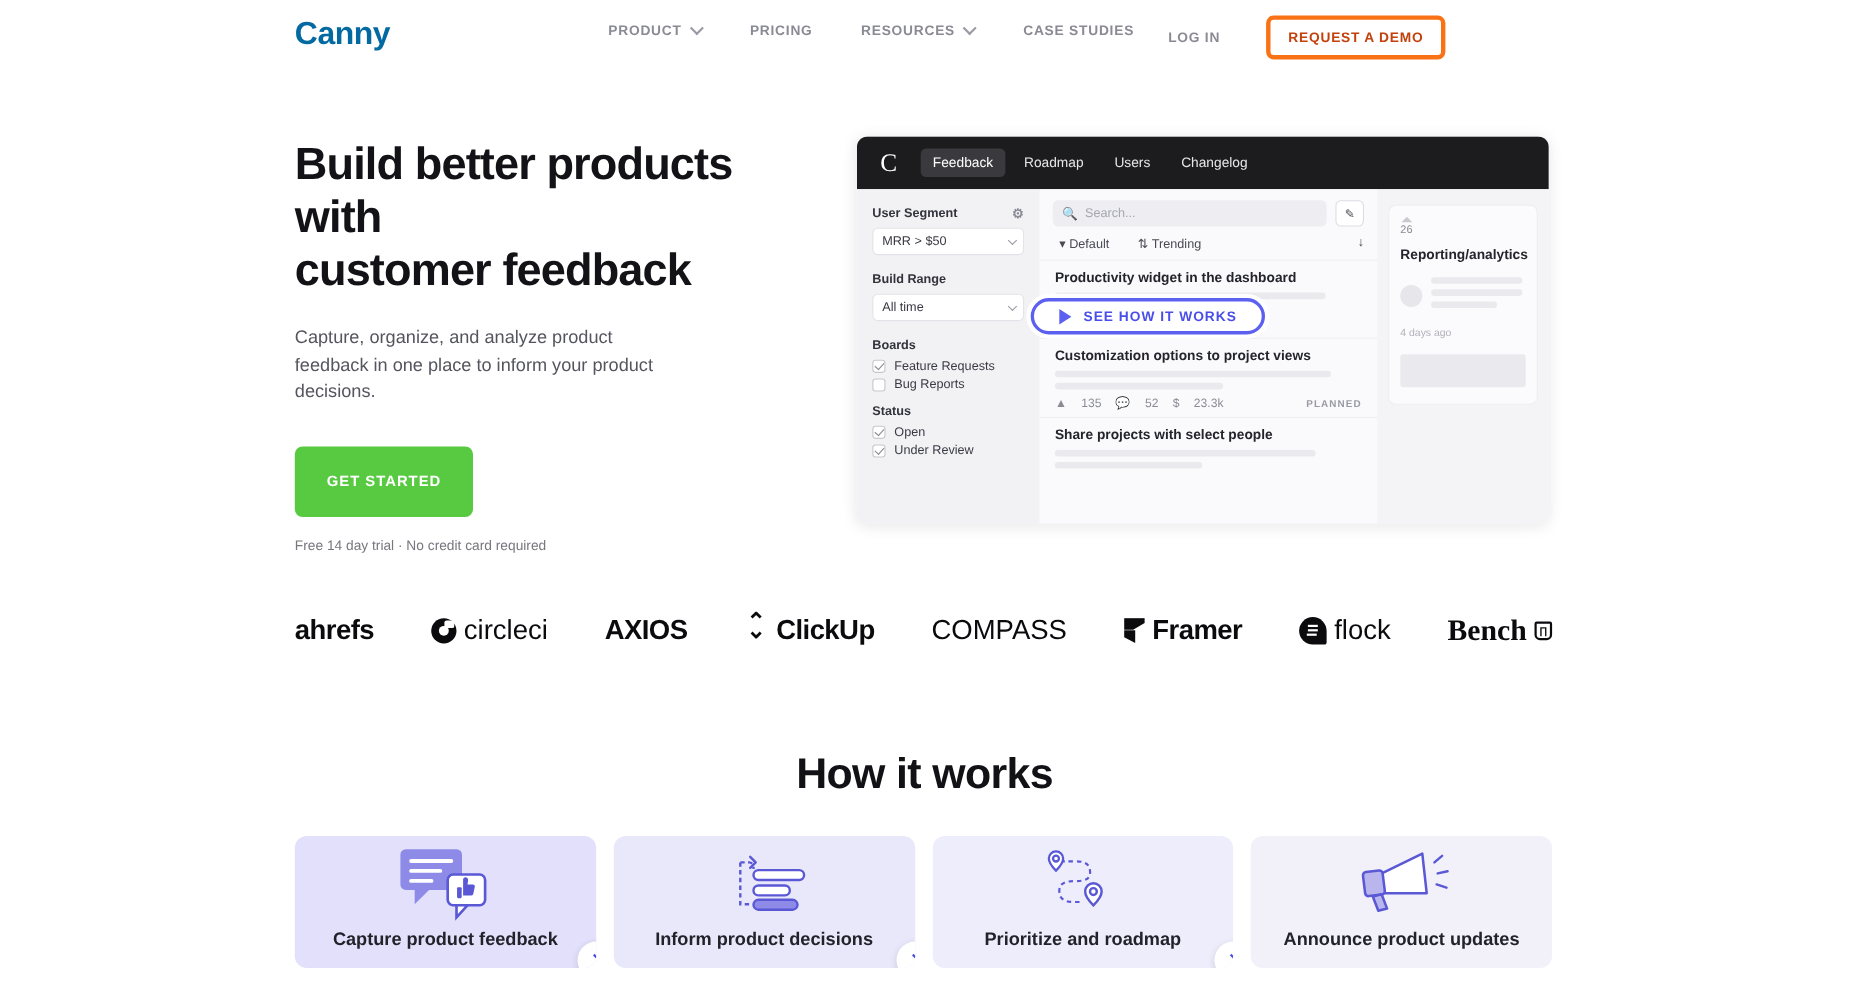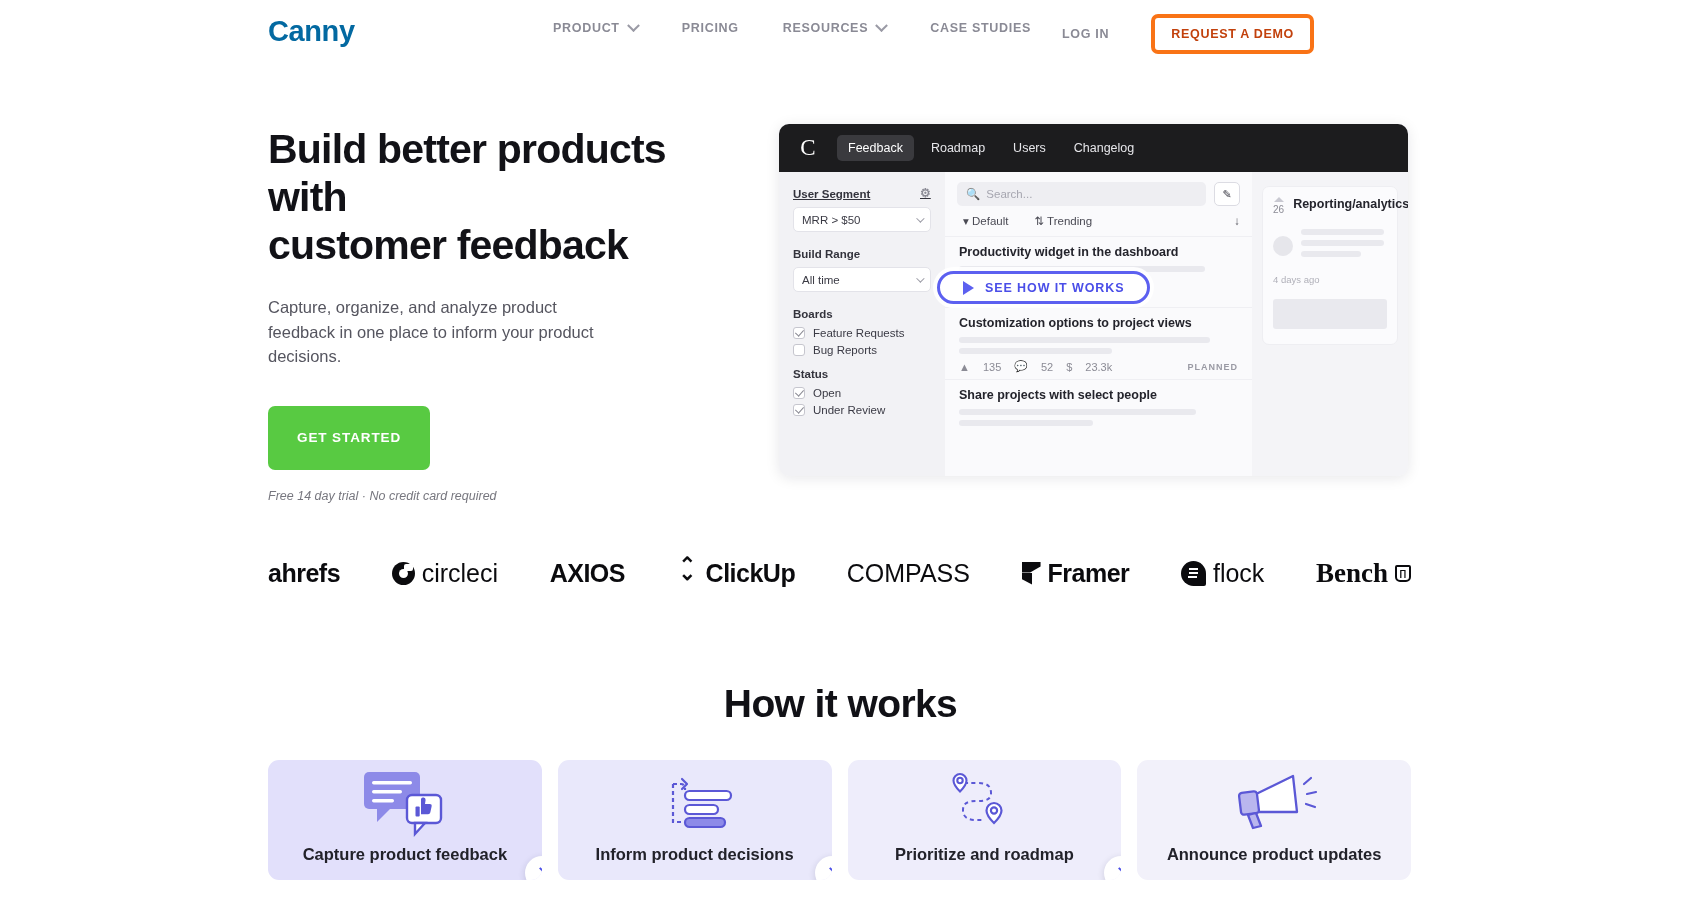--- a/index.html
+++ b/index.html
@@ -58,21 +58,21 @@
     margin-top: 26px; font-size: 16.5px; color: #55555f; line-height: 24.5px;
     width: 330px;
   }
   .cta {
     margin-top: 37px; display: inline-block;
     background: #58ca42; color: #fff; border: none; border-radius: 7px;
     padding: 0 29px; height: 64px; line-height: 48px;
     font-size: 13.5px; font-weight: 700; letter-spacing: 0.9px;
     text-transform: uppercase; cursor: pointer;
   }
-  .cta-note { margin-top: 19px; font-size: 12.5px; color: #77777f; font-style: italic; }
+  .cta-note { margin-top: 19px; font-size: 12.5px; color: #77777f; }
 
   
   .hero-shot {
     position: absolute; left: 779px; top: 124px; width: 629px; height: 352px;
     border-radius: 10px; overflow: hidden; background: #f7f7fa;
     box-shadow: 0 2px 14px rgba(20,20,40,0.10);
   }
   .shot-top {
     height: 48px; background: #1c1c1e; display: flex; align-items: center; padding-left: 16px;
   }
@@ -82,21 +82,21 @@
   }
   .shot-tabs { display: flex; align-items: center; margin-left: 16px; gap: 6px; }
   .shot-tab {
     font-size: 12.5px; color: #e6e6ea; padding: 6px 11px; border-radius: 5px; cursor: pointer;
     font-weight: 400;
   }
   .shot-tab.active { background: #3a3a3e; color: #fff; }
 
   .shot-body { display: flex; height: 304px; }
   .shot-side { width: 166px; background: #f2f2f5; padding: 16px 14px; }
-  .side-label { font-size: 11.5px; font-weight: 700; color: #33333c; margin-bottom: 7px; display:flex; justify-content: space-between; align-items:flex-start;text-decoration:underline;}
+  .side-label { font-size: 11.5px; font-weight: 700; color: #33333c; margin-bottom: 7px; display:flex; justify-content: space-between; align-items:center;}
   .gear { width: 11px; height: 11px; color:#8c8c96; font-size: 12px; line-height: 11px;}
   .side-select {
     background: #fff; border: 1px solid #e3e3e9; border-radius: 5px; height: 25px;
     display: flex; align-items: center; justify-content: space-between;
     padding: 0 8px; font-size: 11.5px; color: #3a3a44; margin-bottom: 16px;
   }
   .sel-chev { width:6px;height:6px;border-right:1.4px solid #9a9aa4;border-bottom:1.4px solid #9a9aa4;transform:rotate(45deg) translateY(-2px);}
   .chk-row { display: flex; align-items: center; gap: 8px; font-size: 11.5px; color: #3a3a44; margin-bottom: 5px; }
   .chk { width: 12px; height: 12px; border: 1px solid #c6c6ce; border-radius: 3px; background:#fff; position: relative; }
   .chk.on::after {
@@ -119,21 +119,21 @@
   .shot-filters { display: flex; align-items: center; gap: 26px; padding: 8px 12px 8px 18px; font-size: 11.5px; color: #4a4a54; }
   .shot-filters .spacer { flex: 1; }
   .post { padding: 8px 14px 6px 14px; border-top: 1px solid #efeff3; }
   .post-title { font-size: 12.5px; font-weight: 600; color: #24242c; margin-bottom: 7px; }
   .skel { height: 6px; background: #e9e9ee; border-radius: 3px; margin-bottom: 5px; }
   .post-meta { display: flex; align-items: center; gap: 13px; font-size: 11px; color: #8b8b95; margin-top: 6px; }
   .post-status { margin-left: auto; font-size: 9px; letter-spacing: 1px; color: #9a9aa4; font-weight: 700; }
 
   .shot-right { width: 156px; background: #f4f4f7; padding: 14px 10px; }
   .rcard { background:#fbfbfd; border:1px solid #eeeef2; border-radius: 7px; padding: 10px; }
-  .rcard-head { display: flex; align-items: flex-start; gap: 9px; }
+  .rcard-head { display: flex; align-items: flex-start; gap: 9px; flex-direction: column; }
   .vote { text-align: center; font-size: 10px; color: #8b8b95; }
   .vote .caret { display:block; width:0;height:0;border-left:5px solid transparent;border-right:5px solid transparent;border-bottom:5px solid #c9c9d2; margin: 0 auto 2px;}
   .rcard-title { font-size: 12.5px; font-weight: 700; color: #24242c; white-space: nowrap; }
   .rrow { display:flex; gap: 8px; align-items:center; margin-top: 14px;}
   .ravatar { width: 20px; height: 20px; border-radius: 50%; background: #e6e6eb; flex: none; }
   .rlines { flex: 1; }
   .rtime { font-size: 9.5px; color: #b0b0b9; margin-top: 12px; }
 
   .see-how {
     position: absolute; left: 937px; top: 271px;

